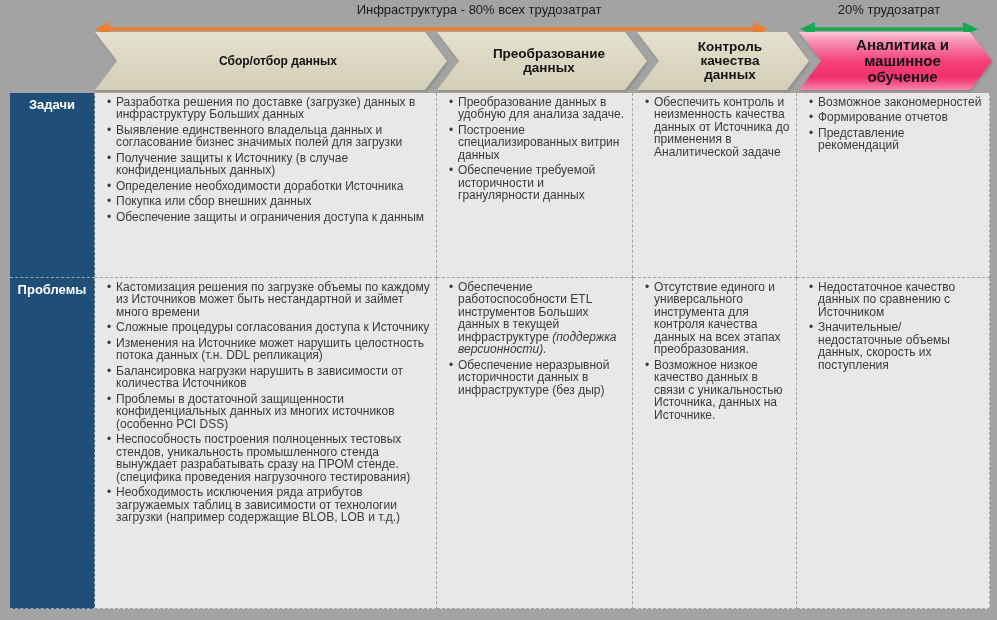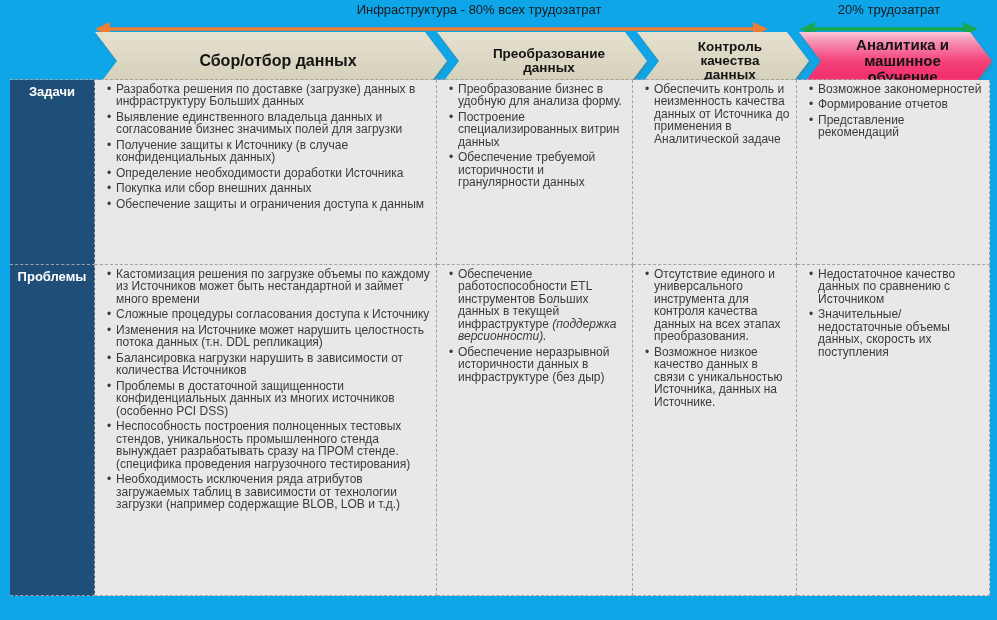--- a/index.html
+++ b/index.html
@@ -1,19 +1,19 @@
 <!DOCTYPE html>
 <html><head>
 <meta charset="utf-8">
 <style>
   * { margin:0; padding:0; box-sizing:border-box; }
   html,body { background:#ffffff; }
   body { font-family:"Liberation Sans", sans-serif; }
   .canvas {
-    position:relative; width:997px; height:620px; background:#0ea5e9;
+    position:relative; width:997px; height:620px; background:#a3a3a3;
     overflow:hidden;
   }
 
   
   .arrow-label {
     position:absolute; top:2px; font-size:13px; color:#1a1a1a;
     text-align:center; white-space:nowrap;
   }
   .label-infra { left:95px; width:673px; padding-left:95px; }
   .label-analytics { left:800px; width:178px; }
@@ -38,28 +38,28 @@
   }
   .chevron-wrap { filter:drop-shadow(1.5px 2px 1.5px rgba(110,110,100,0.45)); }
   .chevron-label {
     position:relative; z-index:2; font-weight:bold; color:#141414;
     text-align:center; line-height:1.05; padding-left:14px;
   }
   .c1 { left:95px;  width:352px; }
   .c2 { left:437px; width:210px; }
   .c3 { left:637px; width:172px; }
   .c4 { left:799px; width:193px; }
-  .c1 .chevron-label { font-size:16px; }
+  .c1 .chevron-label { font-size:12px; }
   .c2 .chevron-label { font-size:13.5px; max-width:165px; }
   .c3 .chevron-label { font-size:13.5px; max-width:92px; }
   .c4 .chevron-label { font-size:15px; max-width:116px; }
 
   
   .matrix {
-    position:absolute; left:10px; top:79px; width:884px; height:516px;
+    position:absolute; left:10px; top:92px; width:884px; height:516px;
     display:grid;
     grid-template-columns:85px 342px 196px 164px 193px;
     grid-template-rows:185px 331px;
     border-top:1px dashed #a3a3a3;
   }
   .cell {
     border-right:1px dashed #a3a3a3;
     border-bottom:1px dashed #a3a3a3;
     overflow:hidden;
   }
@@ -124,21 +124,21 @@
           <li>Разработка решения по доставке  (загрузке) данных в инфраструктуру Больших данных</li>
           <li>Выявление единственного владельца данных и согласование бизнес значимых полей для загрузки</li>
           <li>Получение защиты к Источнику (в случае конфиденциальных данных)</li>
           <li>Определение необходимости доработки Источника</li>
           <li>Покупка или сбор внешних данных</li>
           <li>Обеспечение защиты и ограничения доступа к данным</li>
         </ul>
     </div>
     <div class="cell body-cell">
       <ul class="bullets">
-          <li>Преобразование бизнес в удобную для анализа форму.</li>
+          <li>Преобразование данных в удобную для анализа задаче.</li>
           <li>Построение специализированных витрин данных</li>
           <li>Обеспечение требуемой историчности и гранулярности данных</li>
         </ul>
     </div>
     <div class="cell body-cell">
       <ul class="bullets">
           <li>Обеспечить контроль и неизменность качества данных от Источника до применения в Аналитической задаче</li>
         </ul>
     </div>
     <div class="cell body-cell">

